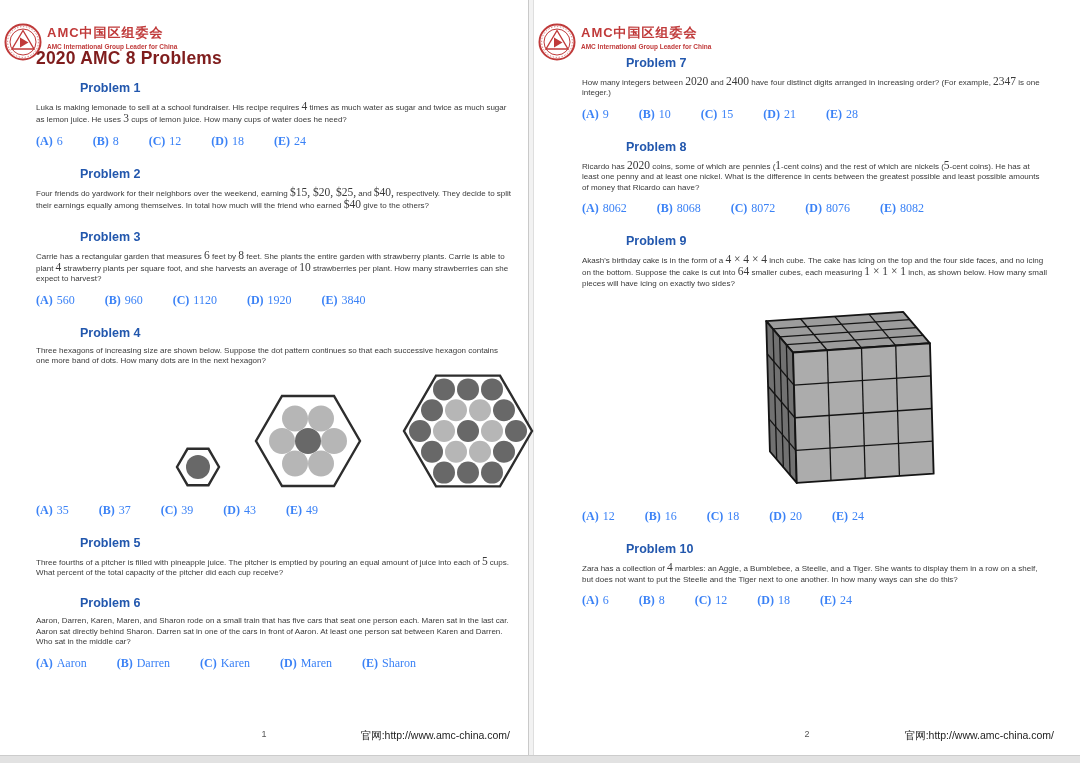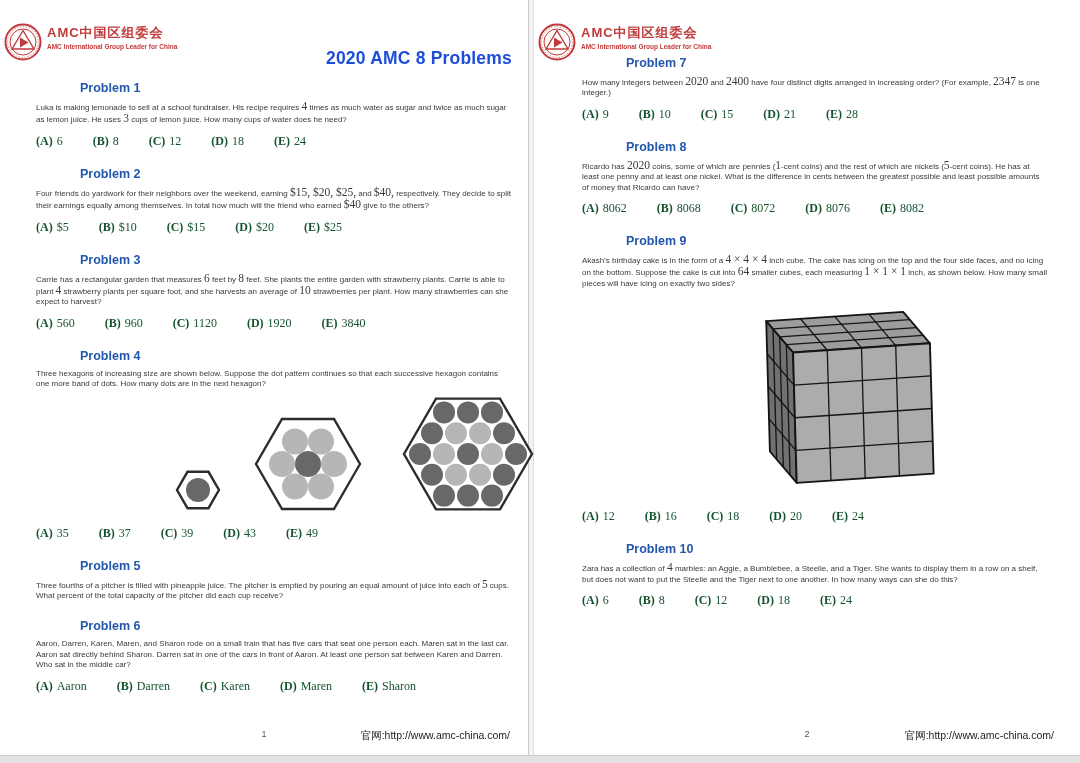--- a/index.html
+++ b/index.html
@@ -14,29 +14,29 @@
             border-left: 1px solid #c9c9c9; border-right: 1px solid #dedede; }
   .bottom-strip { position: absolute; left: 0; bottom: 0; width: 1080px; height: 8px;
                   background: #e2e2e2; border-top: 1px solid #cccccc; }
 
   .logo { display: flex; align-items: flex-start; gap: 3px; padding-top: 21px; margin-left: -32px; height: 44px; }
   .page-right .logo { margin-left: -44px; }
   .seal { flex: 0 0 auto; }
   .logo-cn { font-size: 13px; font-weight: bold; color: #c03a3a; letter-spacing: 1px; margin-top: 3px; }
   .logo-en { font-size: 6.5px; font-weight: bold; color: #c03a3a; margin-top: 1px; }
 
-  .doc-title { text-align: right; font-size: 17.5px; font-weight: bold; color: #1d4ed8;
+  .doc-title { text-align: left; font-size: 17.5px; font-weight: bold; color: #7f1d1d;
                margin: 4px 0 6px 0; letter-spacing: 0.2px; }
 
   .problem { margin-top: 18px; }
   .problems > .problem:first-child { margin-top: 12px; }
   .problem-title { font-size: 12.5px; font-weight: bold; color: #2257ad; margin-left: 44px; }
   .problem-body { margin-top: 6px; font-size: 8px; line-height: 10.4px; color: #3a3a3a; }
   .problem-body .m { font-family: "Liberation Serif", serif; font-size: 11.5px; line-height: 1; }
-  .answers { margin-top: 8px; font-family: "Liberation Serif", serif; font-size: 12px; color: #14532d; }
+  .answers { margin-top: 8px; font-family: "Liberation Serif", serif; font-size: 12px; color: #3b82f6; }
   .answer { display: inline-block; margin-right: 30px; white-space: nowrap; }
   .answer b { font-weight: bold; margin-right: 4px; }
   .figure { margin-top: 6px; }
   .figure.hexagons { margin-left: 100px; }
   .figure.cube { margin-left: 150px; }
 
   .page-footer { position: absolute; left: 0; right: 0; bottom: 12px; height: 14px; }
   .footer-num { position: absolute; left: 50%; transform: translateX(-50%);
                 font-size: 9px; color: #555; }
   .page-left  .footer-site { position: absolute; right: 18px; font-size: 10.5px; color: #222; }
@@ -66,21 +66,20 @@
 
     <div class="problems">
         <div class="problem">
           <h3 class="problem-title">Problem 1</h3>
           <p class="problem-body"><span class="t">Luka is making lemonade to sell at a school fundraiser. His recipe requires </span><span class="m">4</span><span class="t"> times as much water as sugar and twice as much sugar as lemon juice. He uses </span><span class="m">3</span><span class="t"> cups of lemon juice. How many cups of water does he need?</span></p>
           <div class="answers"><span class="answer"><b>(A)</b><span>6</span></span><span class="answer"><b>(B)</b><span>8</span></span><span class="answer"><b>(C)</b><span>12</span></span><span class="answer"><b>(D)</b><span>18</span></span><span class="answer"><b>(E)</b><span>24</span></span></div>
         </div>
         <div class="problem">
           <h3 class="problem-title">Problem 2</h3>
           <p class="problem-body"><span class="t">Four friends do yardwork for their neighbors over the weekend, earning </span><span class="m">$15, $20, $25,</span><span class="t"> and </span><span class="m">$40,</span><span class="t"> respectively. They decide to split their earnings equally among themselves. In total how much will the friend who earned </span><span class="m">$40</span><span class="t"> give to the others?</span></p>
-          <div class="answers"><span class="answer"><b>(A)</b><span>$5</span></span><span class="answer"><b>(B)</b><span>$10</span></span><span class="answer"><b>(C)</b><span>$15</span></span><span class="answer"><b>(D)</b><span>$20</span></span><span class="answer"><b>(E)</b><span>$25</span></span></div>
         </div>
         <div class="problem">
           <h3 class="problem-title">Problem 3</h3>
           <p class="problem-body"><span class="t">Carrie has a rectangular garden that measures </span><span class="m">6</span><span class="t"> feet by </span><span class="m">8</span><span class="t"> feet. She plants the entire garden with strawberry plants. Carrie is able to plant </span><span class="m">4</span><span class="t"> strawberry plants per square foot, and she harvests an average of </span><span class="m">10</span><span class="t"> strawberries per plant. How many strawberries can she expect to harvest?</span></p>
           <div class="answers"><span class="answer"><b>(A)</b><span>560</span></span><span class="answer"><b>(B)</b><span>960</span></span><span class="answer"><b>(C)</b><span>1120</span></span><span class="answer"><b>(D)</b><span>1920</span></span><span class="answer"><b>(E)</b><span>3840</span></span></div>
         </div>
         <div class="problem">
           <h3 class="problem-title">Problem 4</h3>
           <p class="problem-body"><span class="t">Three hexagons of increasing size are shown below. Suppose the dot pattern continues so that each successive hexagon contains one more band of dots. How many dots are in the next hexagon?</span></p>
           <div class="figure hexagons"><svg viewBox="0 0 420 118" width="420" height="118">

